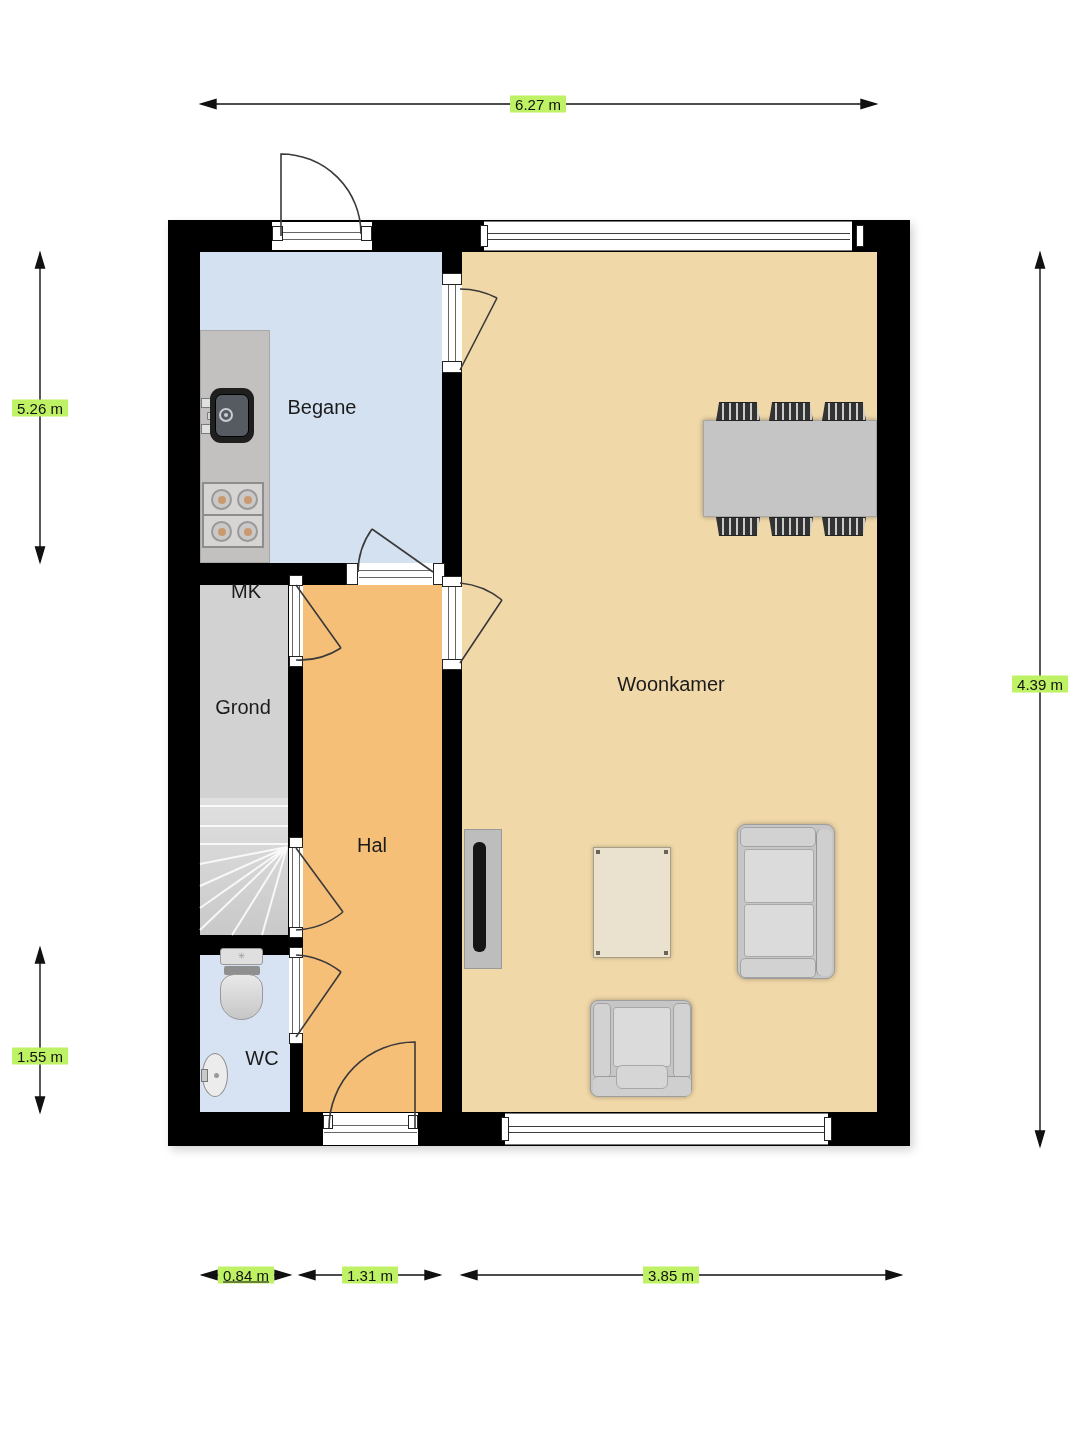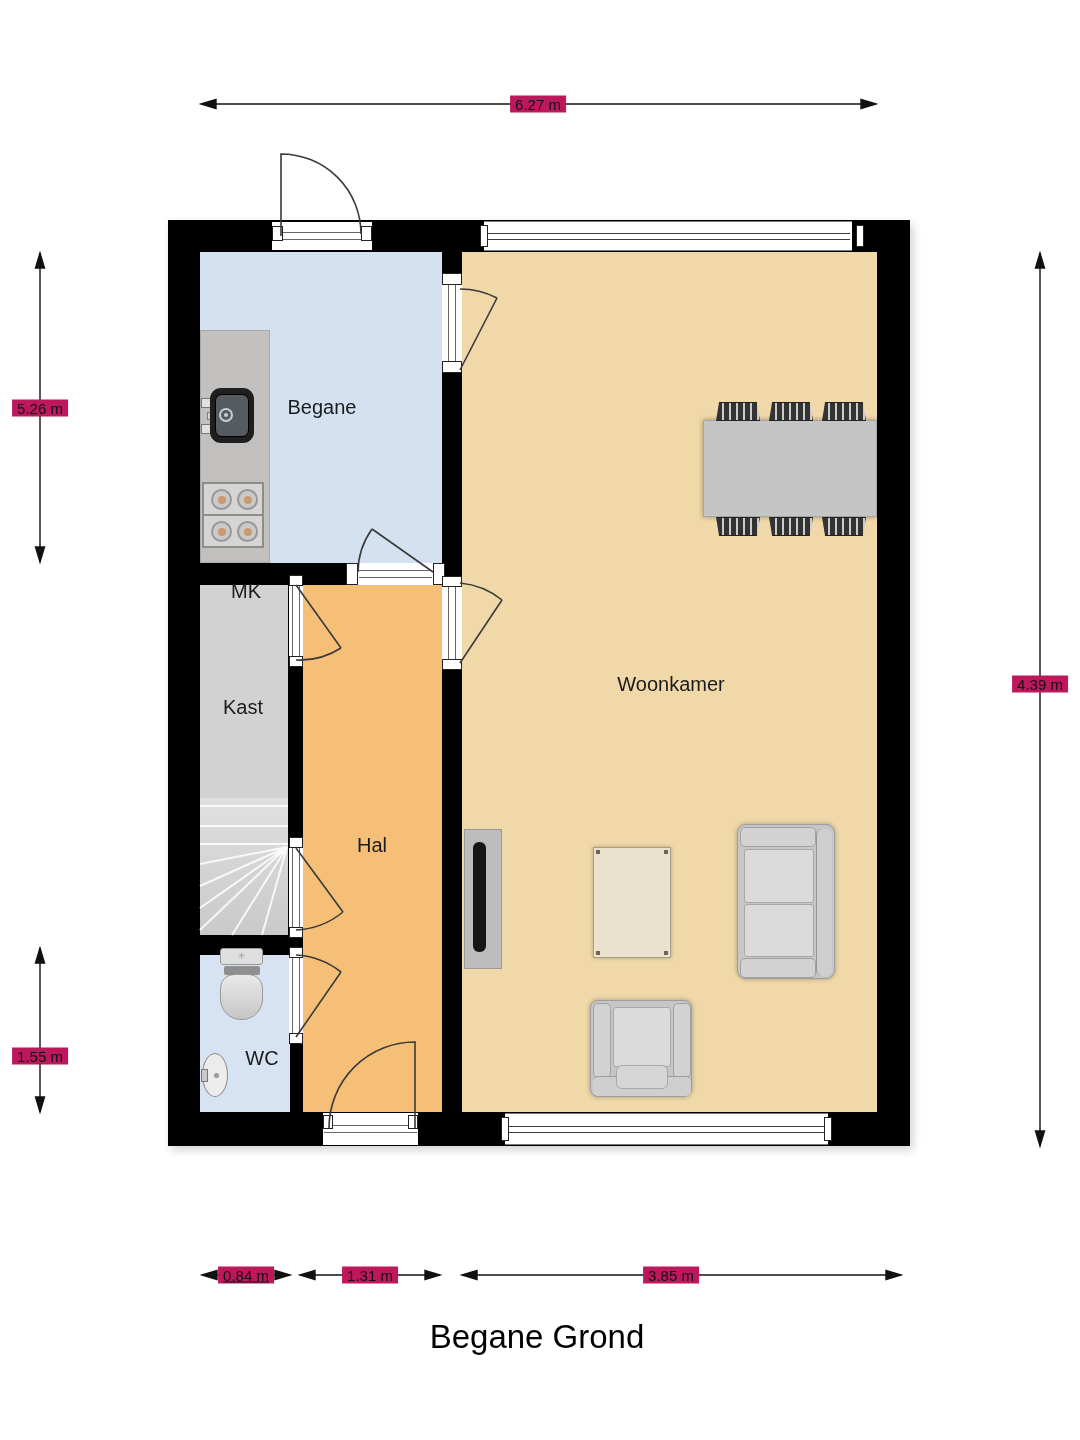--- a/index.html
+++ b/index.html
@@ -5,21 +5,21 @@
   html,body{margin:0;padding:0;background:#fff;}
   .canvas{position:relative;width:1080px;height:1440px;background:#fff;overflow:hidden;
           font-family:"Liberation Sans","DejaVu Sans",sans-serif;}
   .abs{position:absolute;box-sizing:border-box;}
   .plan{position:absolute;left:168px;top:220px;width:742px;height:926px;background:var(--wall,#000);
         box-shadow:3px 4px 9px rgba(0,0,0,.18);}
   .floor{position:absolute;box-sizing:border-box;}
   .overlay{position:absolute;left:0;top:0;z-index:5;pointer-events:none;}
   .room-label{position:absolute;z-index:6;transform:translate(-50%,-50%);font-size:20px;color:#1b1b1b;white-space:nowrap;}
   .dim-label{position:absolute;z-index:6;transform:translate(-50%,-50%);font-size:15px;color:#111;
-             background:#be185d;padding:0 5px;white-space:nowrap;}
+             background:#bef264;padding:0 5px;white-space:nowrap;}
   .title{position:absolute;z-index:6;left:537px;top:1337px;transform:translate(-50%,-50%);
          font-size:33px;color:#000;white-space:nowrap;}
   
   .win-h{position:absolute;box-sizing:border-box;background:#fff;border-top:1px solid #777;border-bottom:1px solid #777;}
   .win-h::before{content:"";position:absolute;left:2px;right:2px;top:50%;height:5px;margin-top:-3.5px;
                  border-top:1.5px solid #3c3c3c;border-bottom:1.5px solid #3c3c3c;}
   .gap-h{position:absolute;box-sizing:border-box;background:#fff;}
   .gap-h::before{content:"";position:absolute;left:1px;right:1px;top:50%;height:6px;margin-top:-4px;
                  border-top:1.2px solid #666;border-bottom:1.2px solid #666;}
   .gap-v{position:absolute;box-sizing:border-box;background:#fff;}
@@ -192,27 +192,26 @@
       <polygon points="300,1275 315,1270.5 315,1279.5"></polygon>
         <polygon points="440,1275 425,1270.5 425,1279.5"></polygon>
       <line x1="462" y1="1275" x2="901" y2="1275"></line>
       <polygon points="462,1275 477,1270.5 477,1279.5"></polygon>
         <polygon points="901,1275 886,1270.5 886,1279.5"></polygon>
     </g>
   </svg>
 
   <div class="room-label" style="left:322px;top:407px;">Begane</div>
   <div class="room-label" style="left:246px;top:591px;">MK</div>
-  <div class="room-label" style="left:243px;top:707px;">Kast</div>
+  <div class="room-label" style="left:243px;top:707px;">Grond</div>
   <div class="room-label" style="left:372px;top:845px;">Hal</div>
   <div class="room-label" style="left:262px;top:1058px;">WC</div>
   <div class="room-label" style="left:671px;top:684px;">Woonkamer</div>
 
   <div class="dim-label" style="left:538px;top:104px;">6.27 m</div>
   <div class="dim-label" style="left:40px;top:408px;">5.26 m</div>
   <div class="dim-label" style="left:40px;top:1032px;margin-top:24px;">1.55 m</div>
   <div class="dim-label" style="left:1040px;top:684px;">4.39 m</div>
   <div class="dim-label" style="left:246px;top:1275px;text-decoration:underline;">0.84 m</div>
   <div class="dim-label" style="left:370px;top:1275px;">1.31 m</div>
   <div class="dim-label" style="left:671px;top:1275px;">3.85 m</div>
 
-  <div class="title">Begane Grond</div>
 </div>
 
 </body></html>

